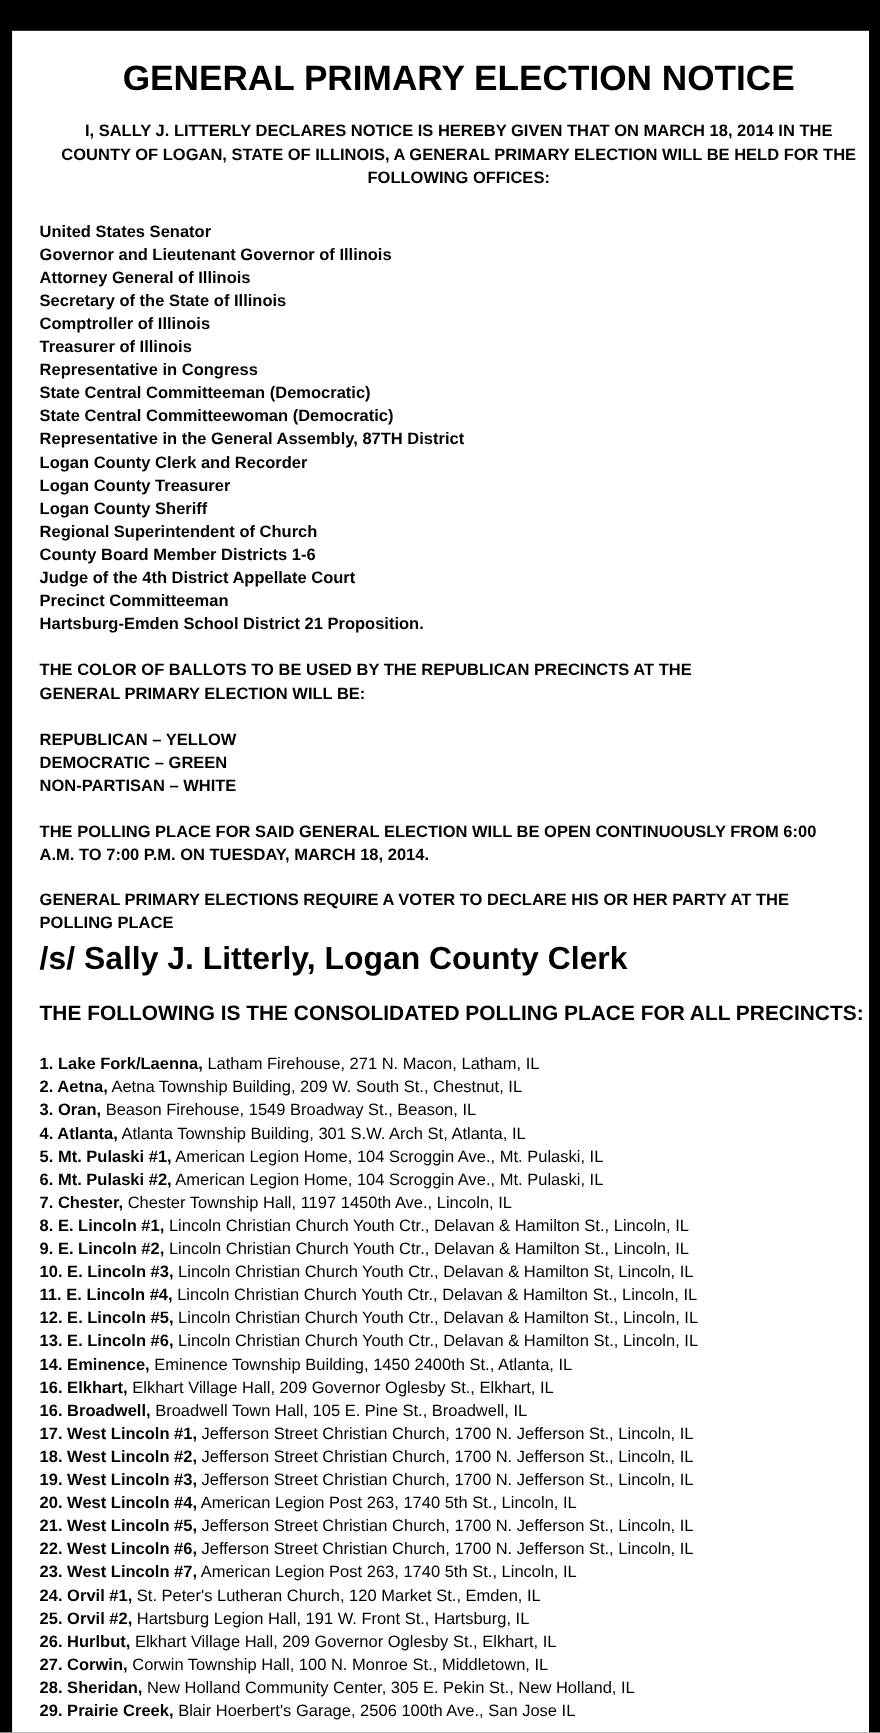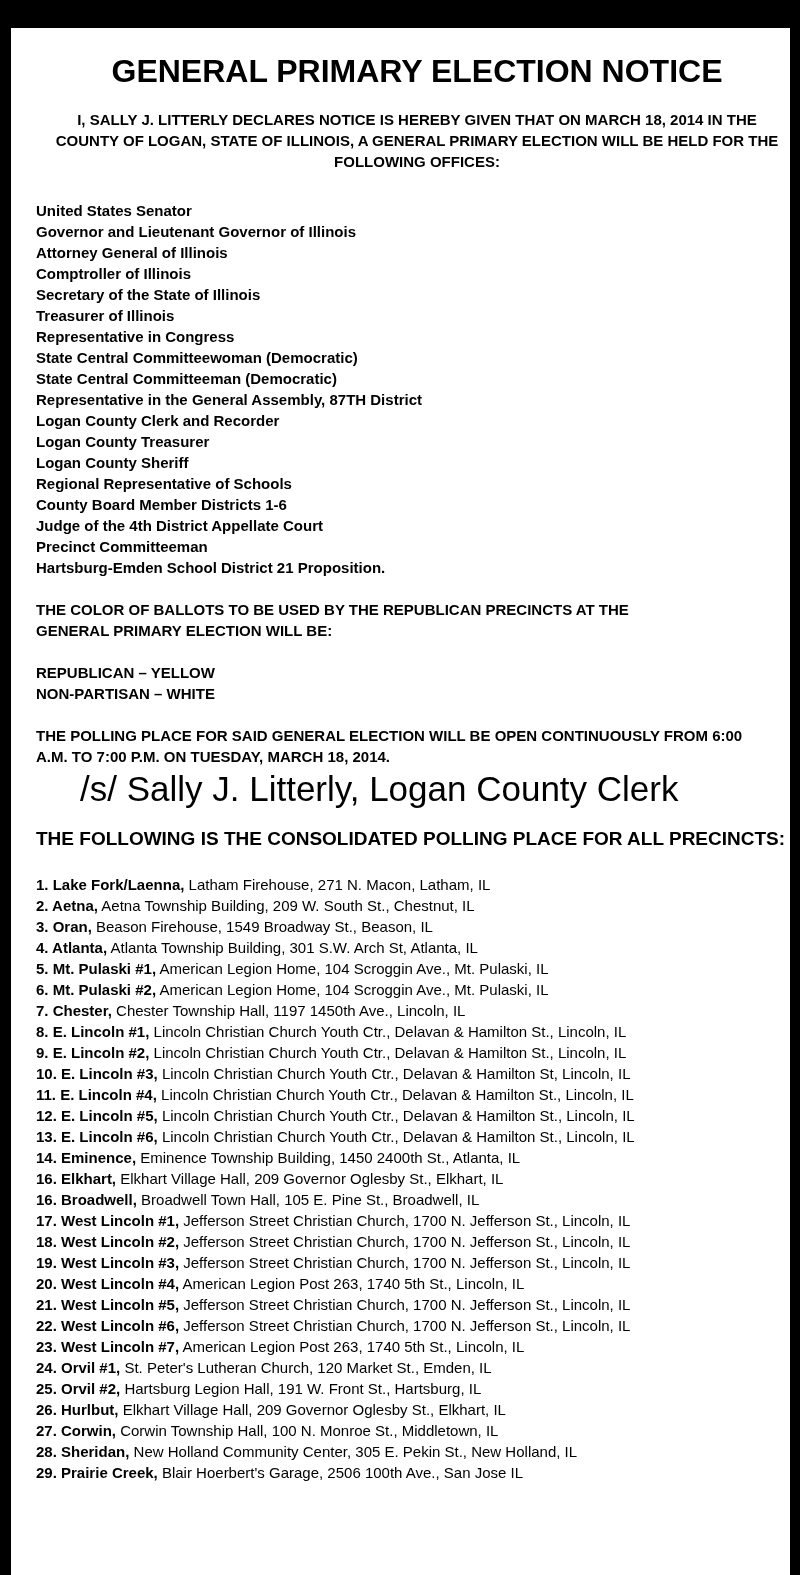--- a/index.html
+++ b/index.html
@@ -42,24 +42,23 @@
   .intro            { margin-top: 19px; text-align: center; }
   .offices          { margin-top: 28px; }
   .office-line      { font-size: 15px; font-weight: bold; line-height: 21px; }
   .ballots-heading  { margin-top: 21px; }
   .colors           { margin-top: 21px; }
   .color-line       { font-size: 15px; font-weight: bold; line-height: 21px; }
   .polling          { margin-top: 21px; }
   .declare          { margin-top: 20px; }
   .signature {
     margin-top: 4px;
-    font-size: 35px;
-    font-weight: normal;
+    font-size: 29px;
+    font-weight: bold;
     line-height: 36px;
-    margin-left: 44px;
   }
   .precincts-heading {
     margin-top: 19px;
     font-size: 19px;
     font-weight: bold;
     line-height: 26px;
   }
   .precincts        { margin-top: 22px; }
   .precinct-line    { font-size: 15px; font-weight: normal; line-height: 21px; }
   .precinct-line b  { font-weight: bold; }
@@ -73,48 +72,51 @@
     <h1 class="doc-title">GENERAL PRIMARY ELECTION NOTICE</h1>
 
     <p class="para intro">I, SALLY J. LITTERLY DECLARES NOTICE IS HEREBY GIVEN THAT ON MARCH 18, 2014 IN THE
 COUNTY OF LOGAN, STATE OF ILLINOIS, A GENERAL PRIMARY ELECTION WILL BE HELD FOR THE
 FOLLOWING OFFICES:</p>
 
     <div class="offices" id="offices-list">
         <div class="office-line">United States Senator</div>
         <div class="office-line">Governor and Lieutenant Governor of Illinois</div>
         <div class="office-line">Attorney General of Illinois</div>
+        <div class="office-line">Secretary of the State of Illinois</div>
         <div class="office-line">Comptroller of Illinois</div>
-        <div class="office-line">Secretary of the State of Illinois</div>
         <div class="office-line">Treasurer of Illinois</div>
         <div class="office-line">Representative in Congress</div>
+        <div class="office-line">State Central Committeeman (Democratic)</div>
         <div class="office-line">State Central Committeewoman (Democratic)</div>
-        <div class="office-line">State Central Committeeman (Democratic)</div>
         <div class="office-line">Representative in the General Assembly, 87TH District</div>
         <div class="office-line">Logan County Clerk and Recorder</div>
         <div class="office-line">Logan County Treasurer</div>
         <div class="office-line">Logan County Sheriff</div>
-        <div class="office-line">Regional Representative of Schools</div>
+        <div class="office-line">Regional Superintendent of Church</div>
         <div class="office-line">County Board Member Districts 1-6</div>
         <div class="office-line">Judge of the 4th District Appellate Court</div>
         <div class="office-line">Precinct Committeeman</div>
         <div class="office-line">Hartsburg-Emden School District 21 Proposition.</div>
       </div>
 
     <p class="para ballots-heading">THE COLOR OF BALLOTS TO BE USED BY THE REPUBLICAN PRECINCTS AT THE
 GENERAL PRIMARY ELECTION WILL BE:</p>
 
     <div class="colors" id="colors-list">
         <div class="color-line">REPUBLICAN – YELLOW</div>
+        <div class="color-line">DEMOCRATIC – GREEN</div>
         <div class="color-line">NON-PARTISAN – WHITE</div>
       </div>
 
     <p class="para polling">THE POLLING PLACE FOR SAID GENERAL ELECTION WILL BE OPEN CONTINUOUSLY FROM 6:00
 A.M. TO 7:00 P.M. ON TUESDAY, MARCH 18, 2014.</p>
 
+    <p class="para declare">GENERAL PRIMARY ELECTIONS REQUIRE A VOTER TO DECLARE HIS OR HER PARTY AT THE
+POLLING PLACE</p>
 
     <div class="signature">/s/ Sally J. Litterly, Logan County Clerk</div>
 
     <div class="precincts-heading">THE FOLLOWING IS THE CONSOLIDATED POLLING PLACE FOR ALL PRECINCTS:</div>
 
     <div class="precincts" id="precincts-list">
         <div class="precinct-line"><b>1. Lake Fork/Laenna,</b><span> Latham Firehouse, 271 N. Macon, Latham, IL</span></div>
         <div class="precinct-line"><b>2. Aetna,</b><span> Aetna Township Building, 209 W. South St., Chestnut, IL</span></div>
         <div class="precinct-line"><b>3. Oran,</b><span> Beason Firehouse, 1549 Broadway St., Beason, IL</span></div>
         <div class="precinct-line"><b>4. Atlanta,</b><span> Atlanta Township Building, 301 S.W. Arch St, Atlanta, IL</span></div>

